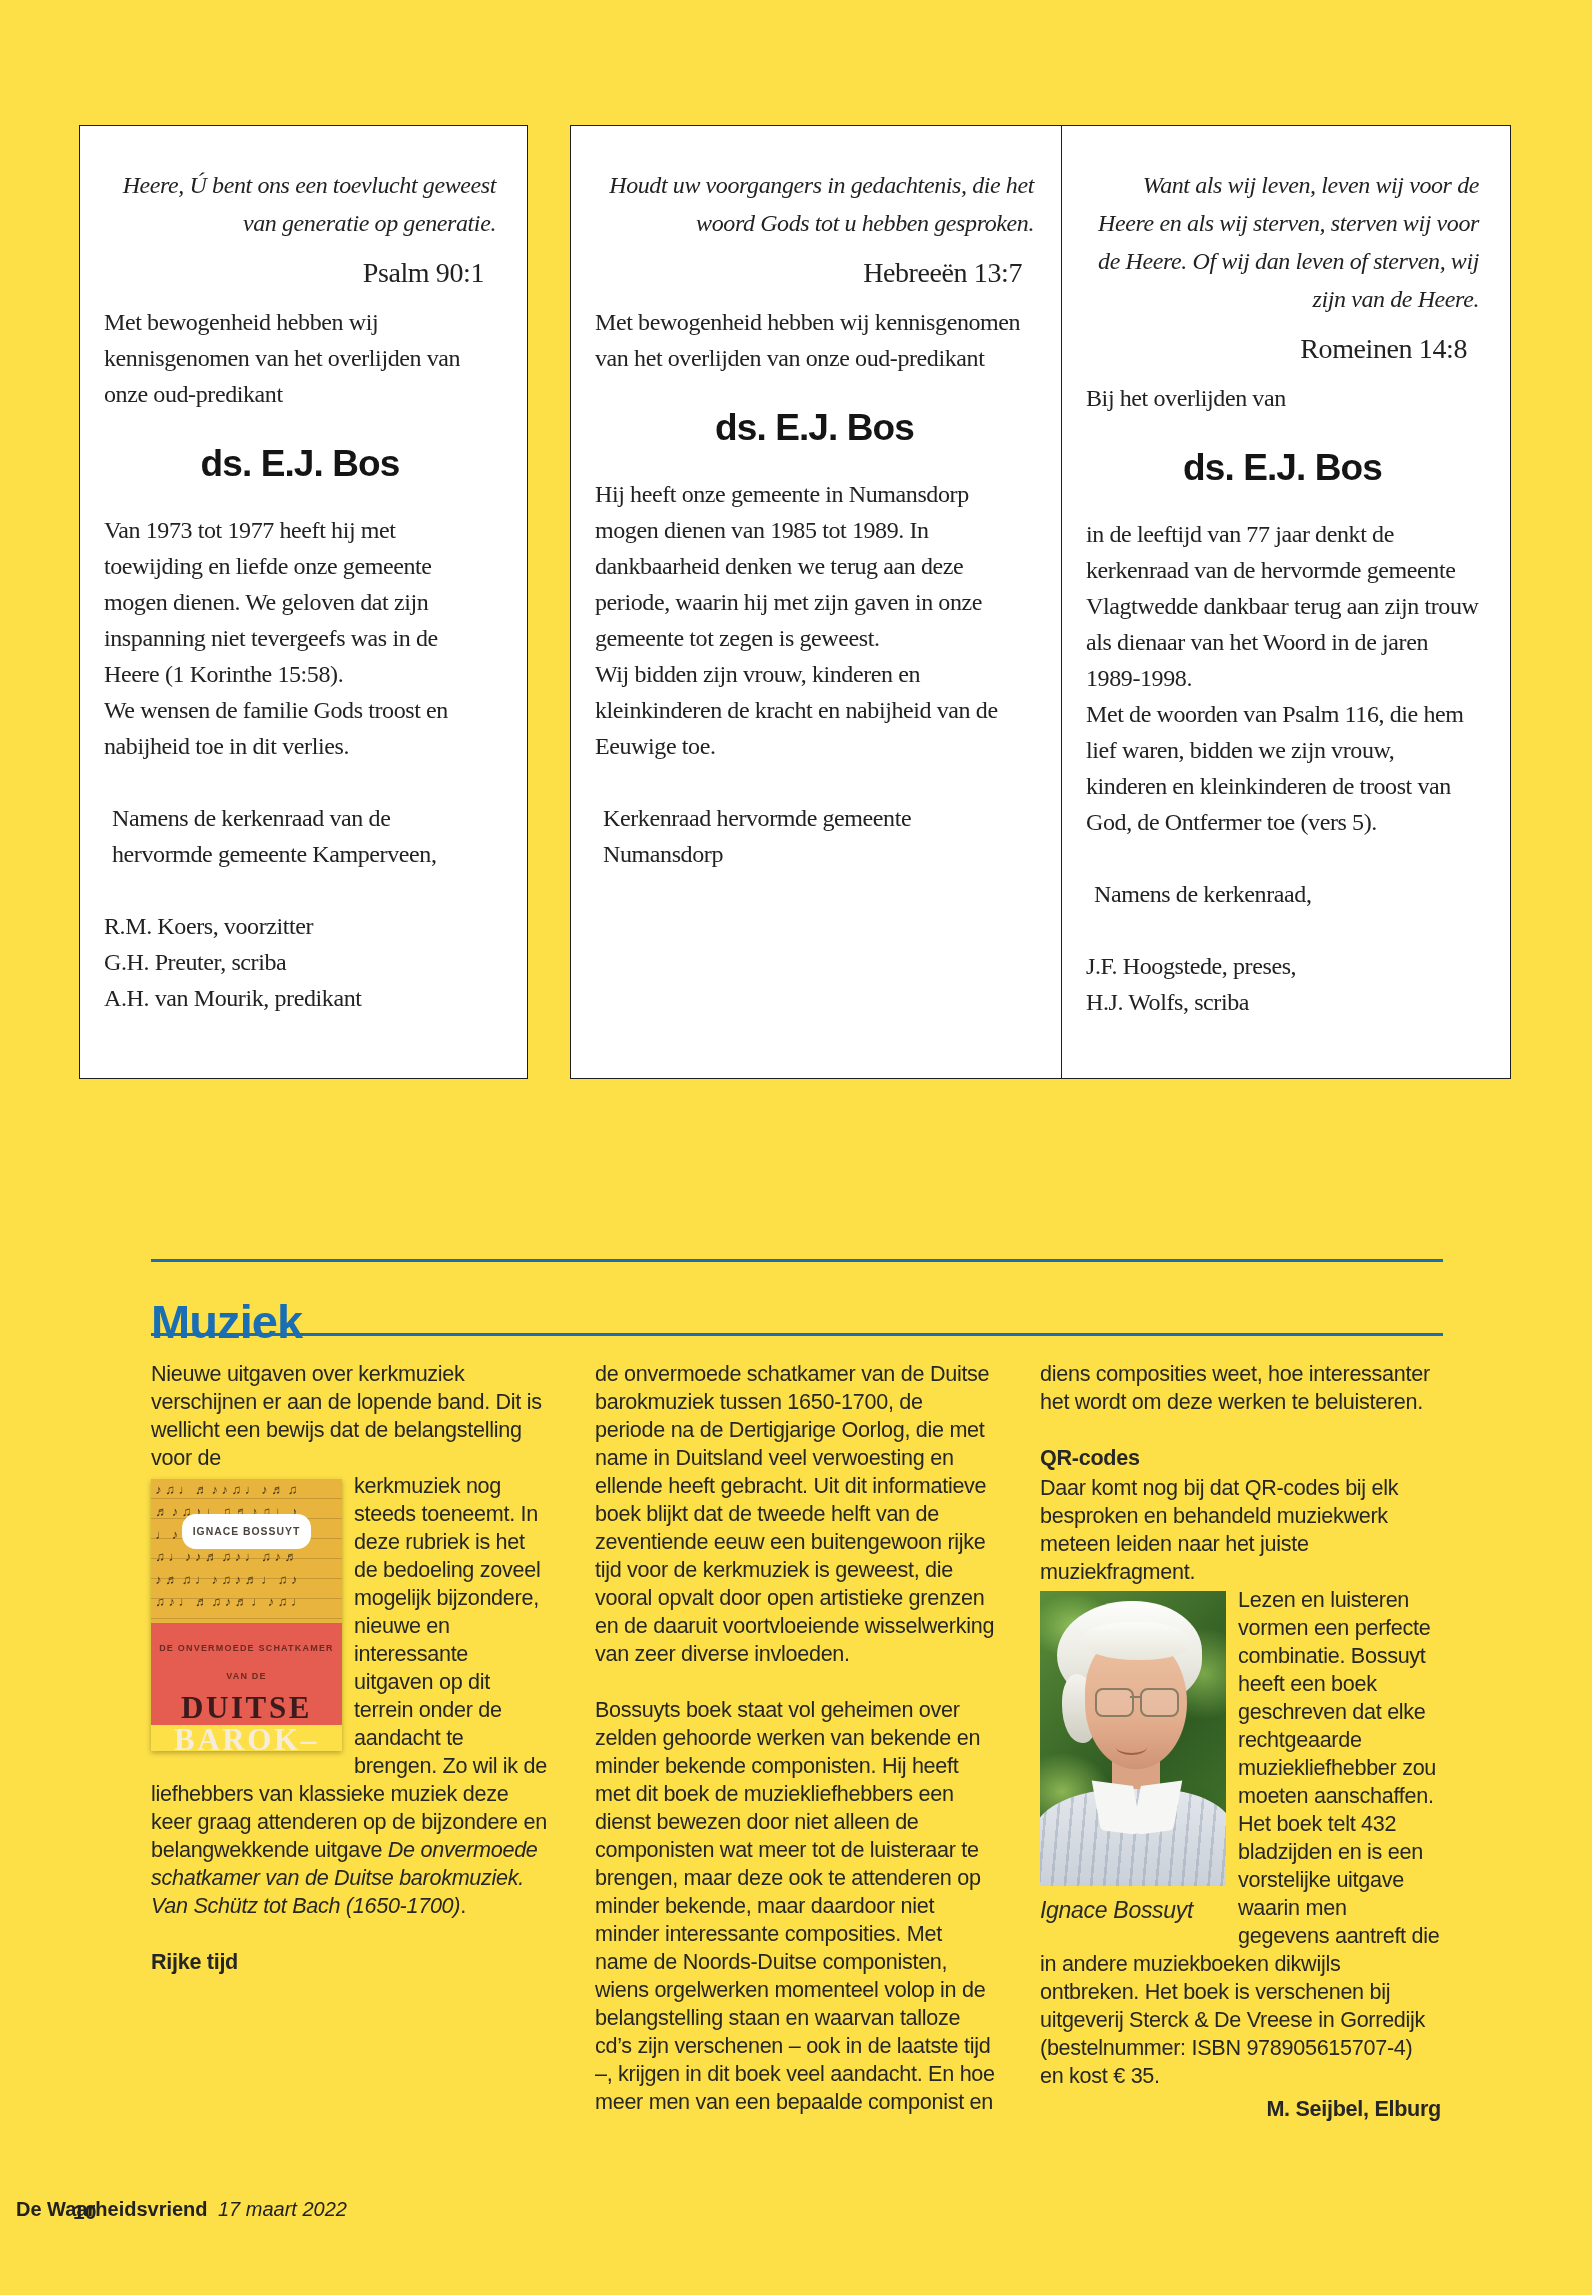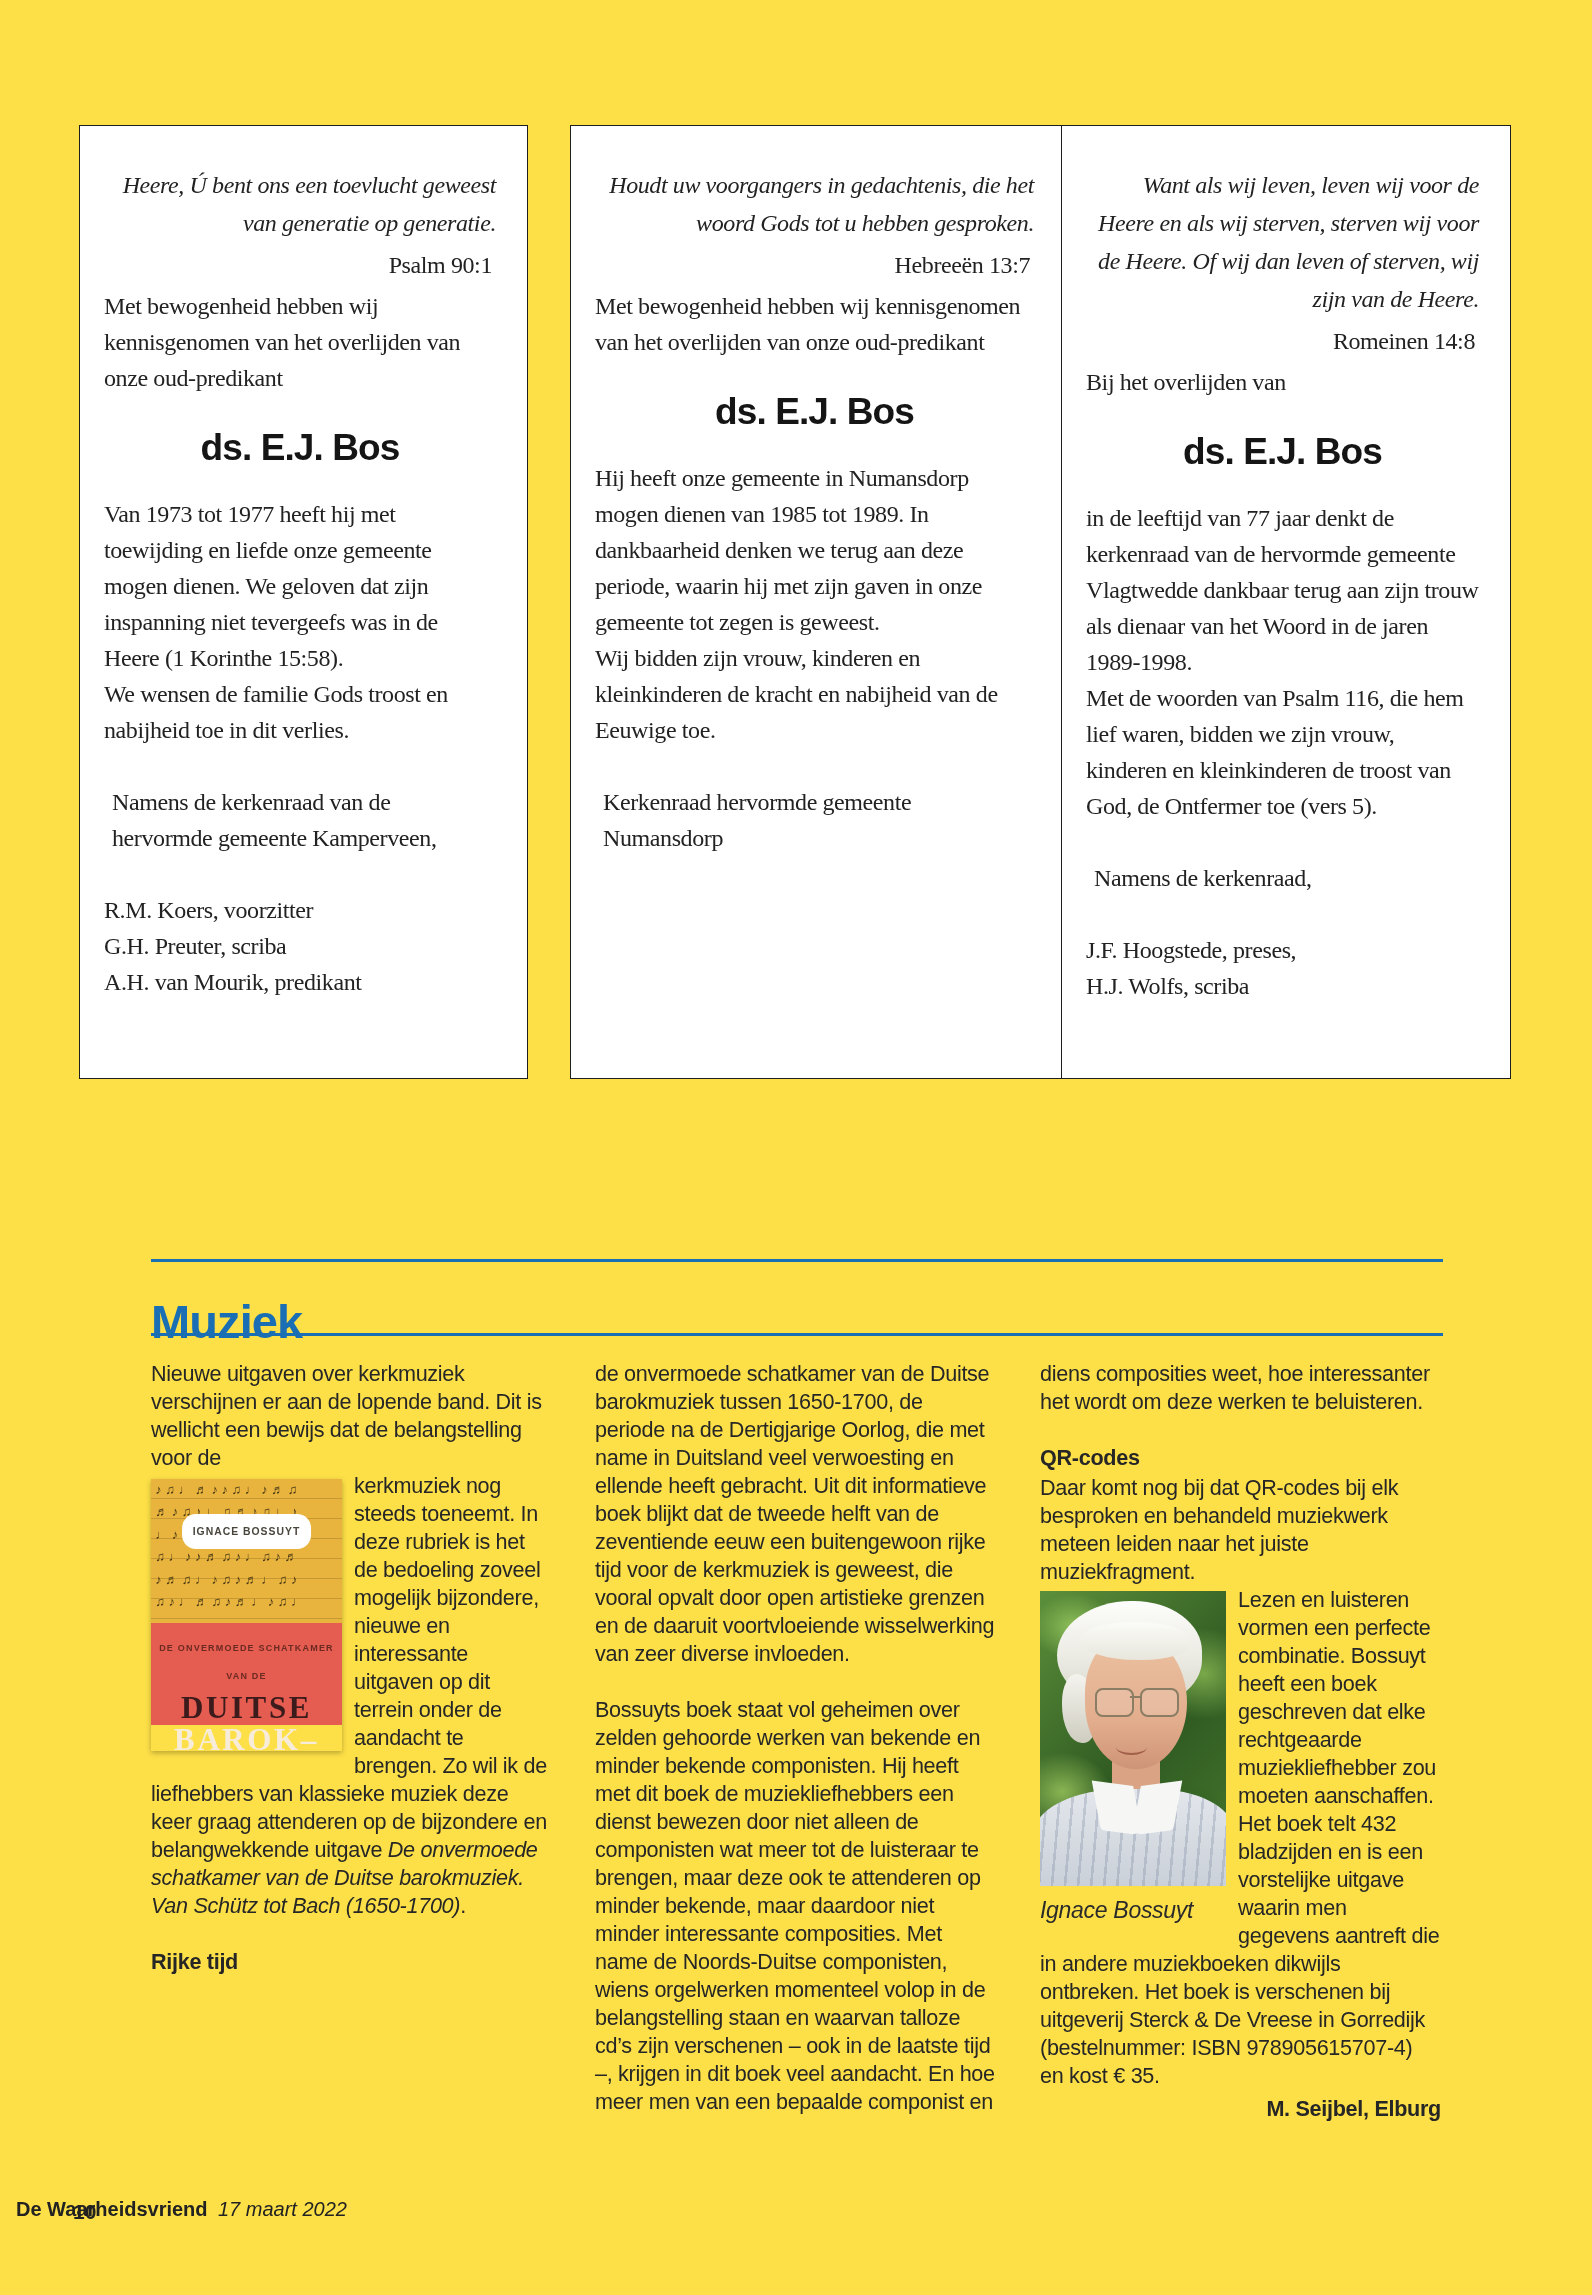--- a/index.html
+++ b/index.html
@@ -13,21 +13,21 @@
   .mbox {
     position:absolute; top:125px; height:954px; box-sizing:border-box;
     border:1.7px solid #1e1e1e; background:#fff;
     padding:40px 31px 0 24px;
     font-size:24px; line-height:36px; letter-spacing:-0.4px; color:#222;
   }
   #mbox1 { left:79px;  width:449px; }
   #mbox2 { left:570px; width:496px; }
   #mbox3 { left:1061px; width:450px; }
   .m-quote { font-style:italic; text-align:right; font-size:24px; line-height:38px; margin:0; }
-  .m-attr  { text-align:right; font-size:24px; line-height:38px; margin:4px; }
+  .m-attr  { text-align:right; font-size:28px; line-height:38px; margin:12px; }
   .m-intro { margin:35px 0 0; }
   .m-name  {
     font-family:"Liberation Sans", sans-serif; font-weight:700;
     font-size:37px; letter-spacing:-0.9px; text-align:center; color:#151515;
     margin:31px 0 28px; line-height:41px;
   }
   .m-body  { margin:0; }
   .m-closing { margin:36px 8px 0; }
   .m-sig   { margin:36px 0 0; }
   .m-sig p { margin:0; }

